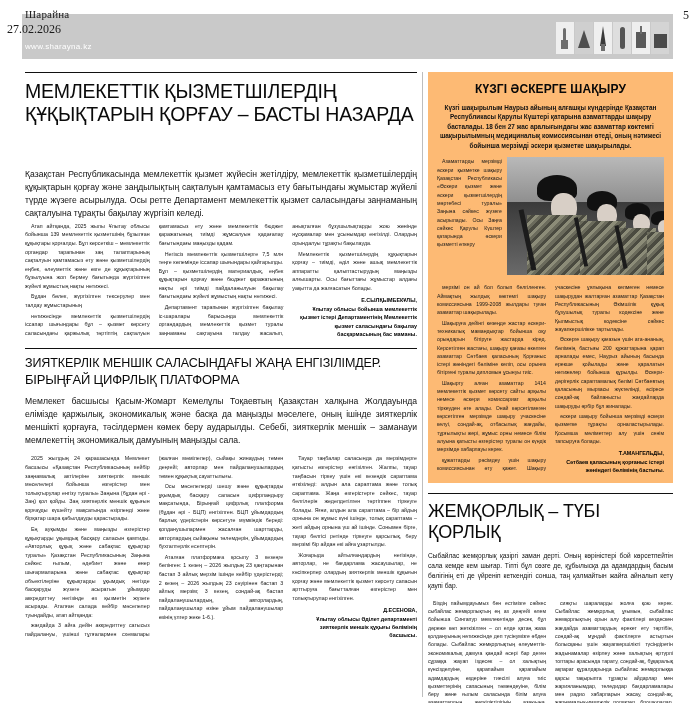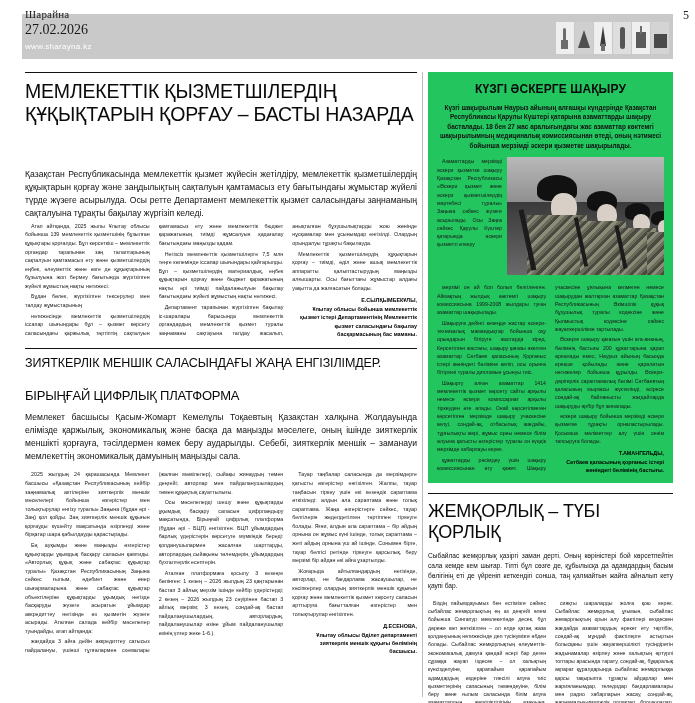--- a/index.html
+++ b/index.html
@@ -42,23 +42,23 @@
     left: 25px; top: 8px;
     font-family: "Liberation Serif", serif;
     font-size: 11px;
     font-weight: 400;
     color: #1a1a1a;
     letter-spacing: .2px;
     z-index: 4;
   }
   .mast-date {
     position: absolute;
-    left: 25px; top: 22px;
+    left: 7px; top: 22px;
     font-family: "Liberation Serif", serif;
-    font-size: 14px;
+    font-size: 12px;
     color: #1a1a1a;
     z-index: 4;
   }
   .mast-site {
     position: absolute;
     left: 25px; top: 42px;
     font-size: 8px;
     color: #ffffff;
     letter-spacing: .3px;
     z-index: 4;
@@ -131,21 +131,21 @@
     font-weight: 400;
     font-size: 19.5px;
     line-height: 1.16;
     letter-spacing: -0.2px;
     color: #0a0a0a;
     margin: 0 0 8px 0;
   }
   .headline.small {
     font-size: 12.5px;
     letter-spacing: -0.1px;
-    margin-bottom: 17px;
+    margin-bottom: 1px;
   }
   .headline.two {
     font-size: 13px;
   }
 
   
   .lead {
     font-size: 8.6px;
     line-height: 1.5;
     text-align: justify;
@@ -184,21 +184,21 @@
     font-size: 5.4px;
     line-height: 1.55;
     margin-top: 4px;
     color: #000;
     break-inside: avoid;
   }
   .byline .nm { display:block; }
 
   
   .box {
-    background: #22c55e;
+    background: #fdba74;
     padding: 8px 9px 9px 9px;
     box-sizing: border-box;
   }
   .box-title {
     text-align: center;
     font-weight: 700;
     font-size: 12px;
     letter-spacing: .1px;
     margin: 2px 0 7px 0;
     color: #090909;

